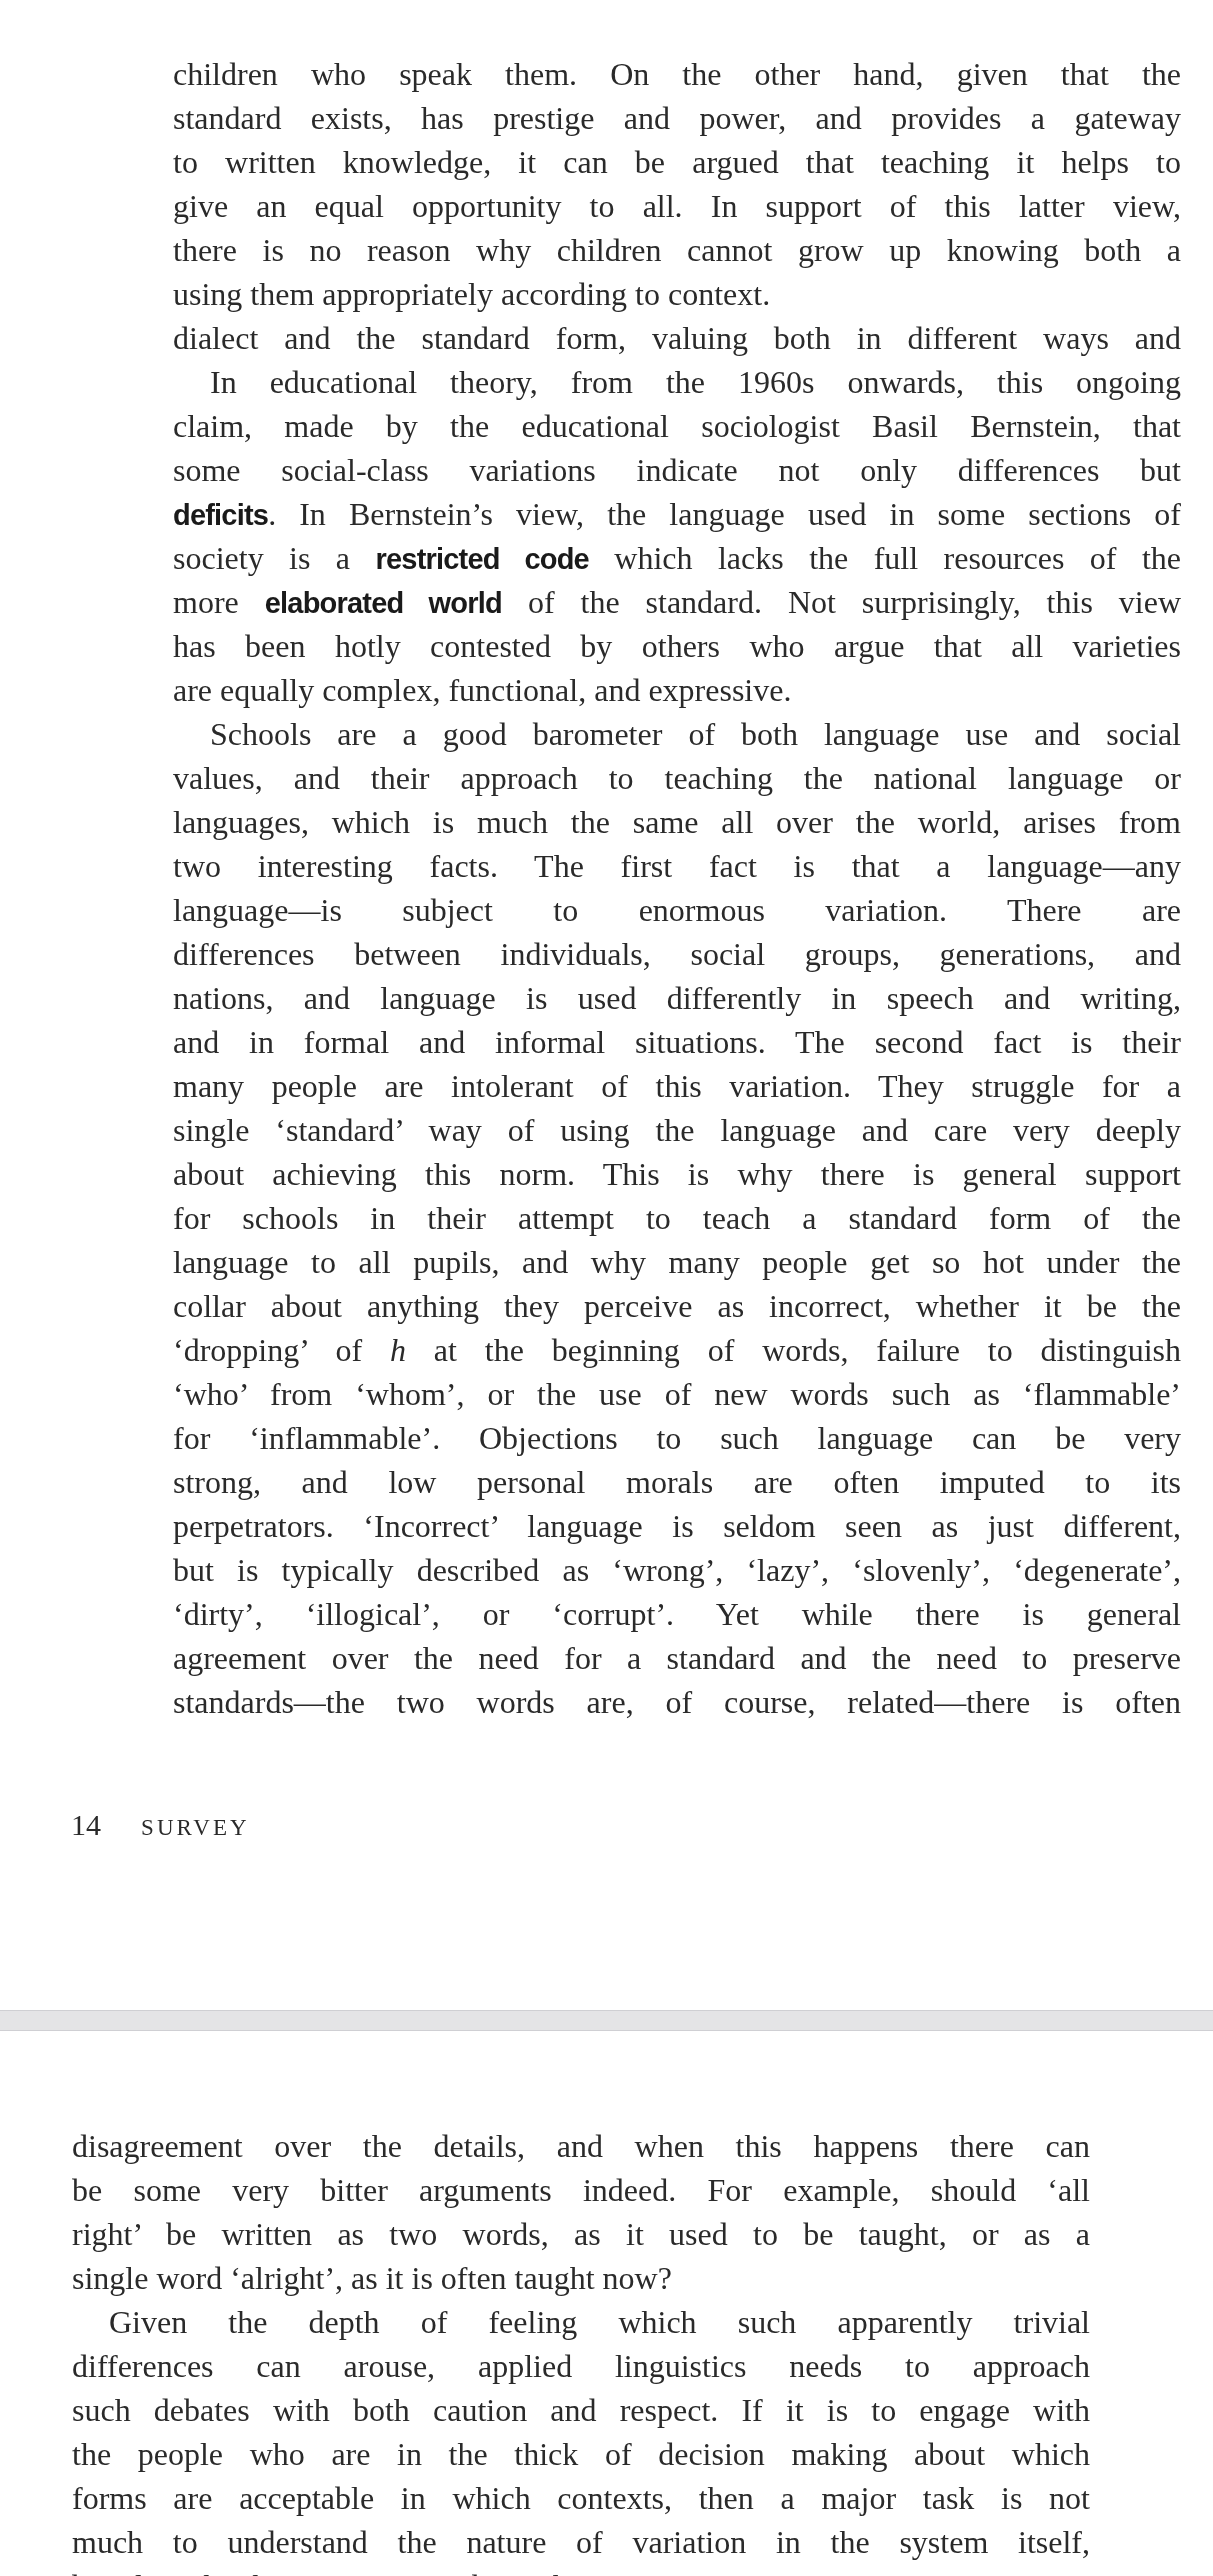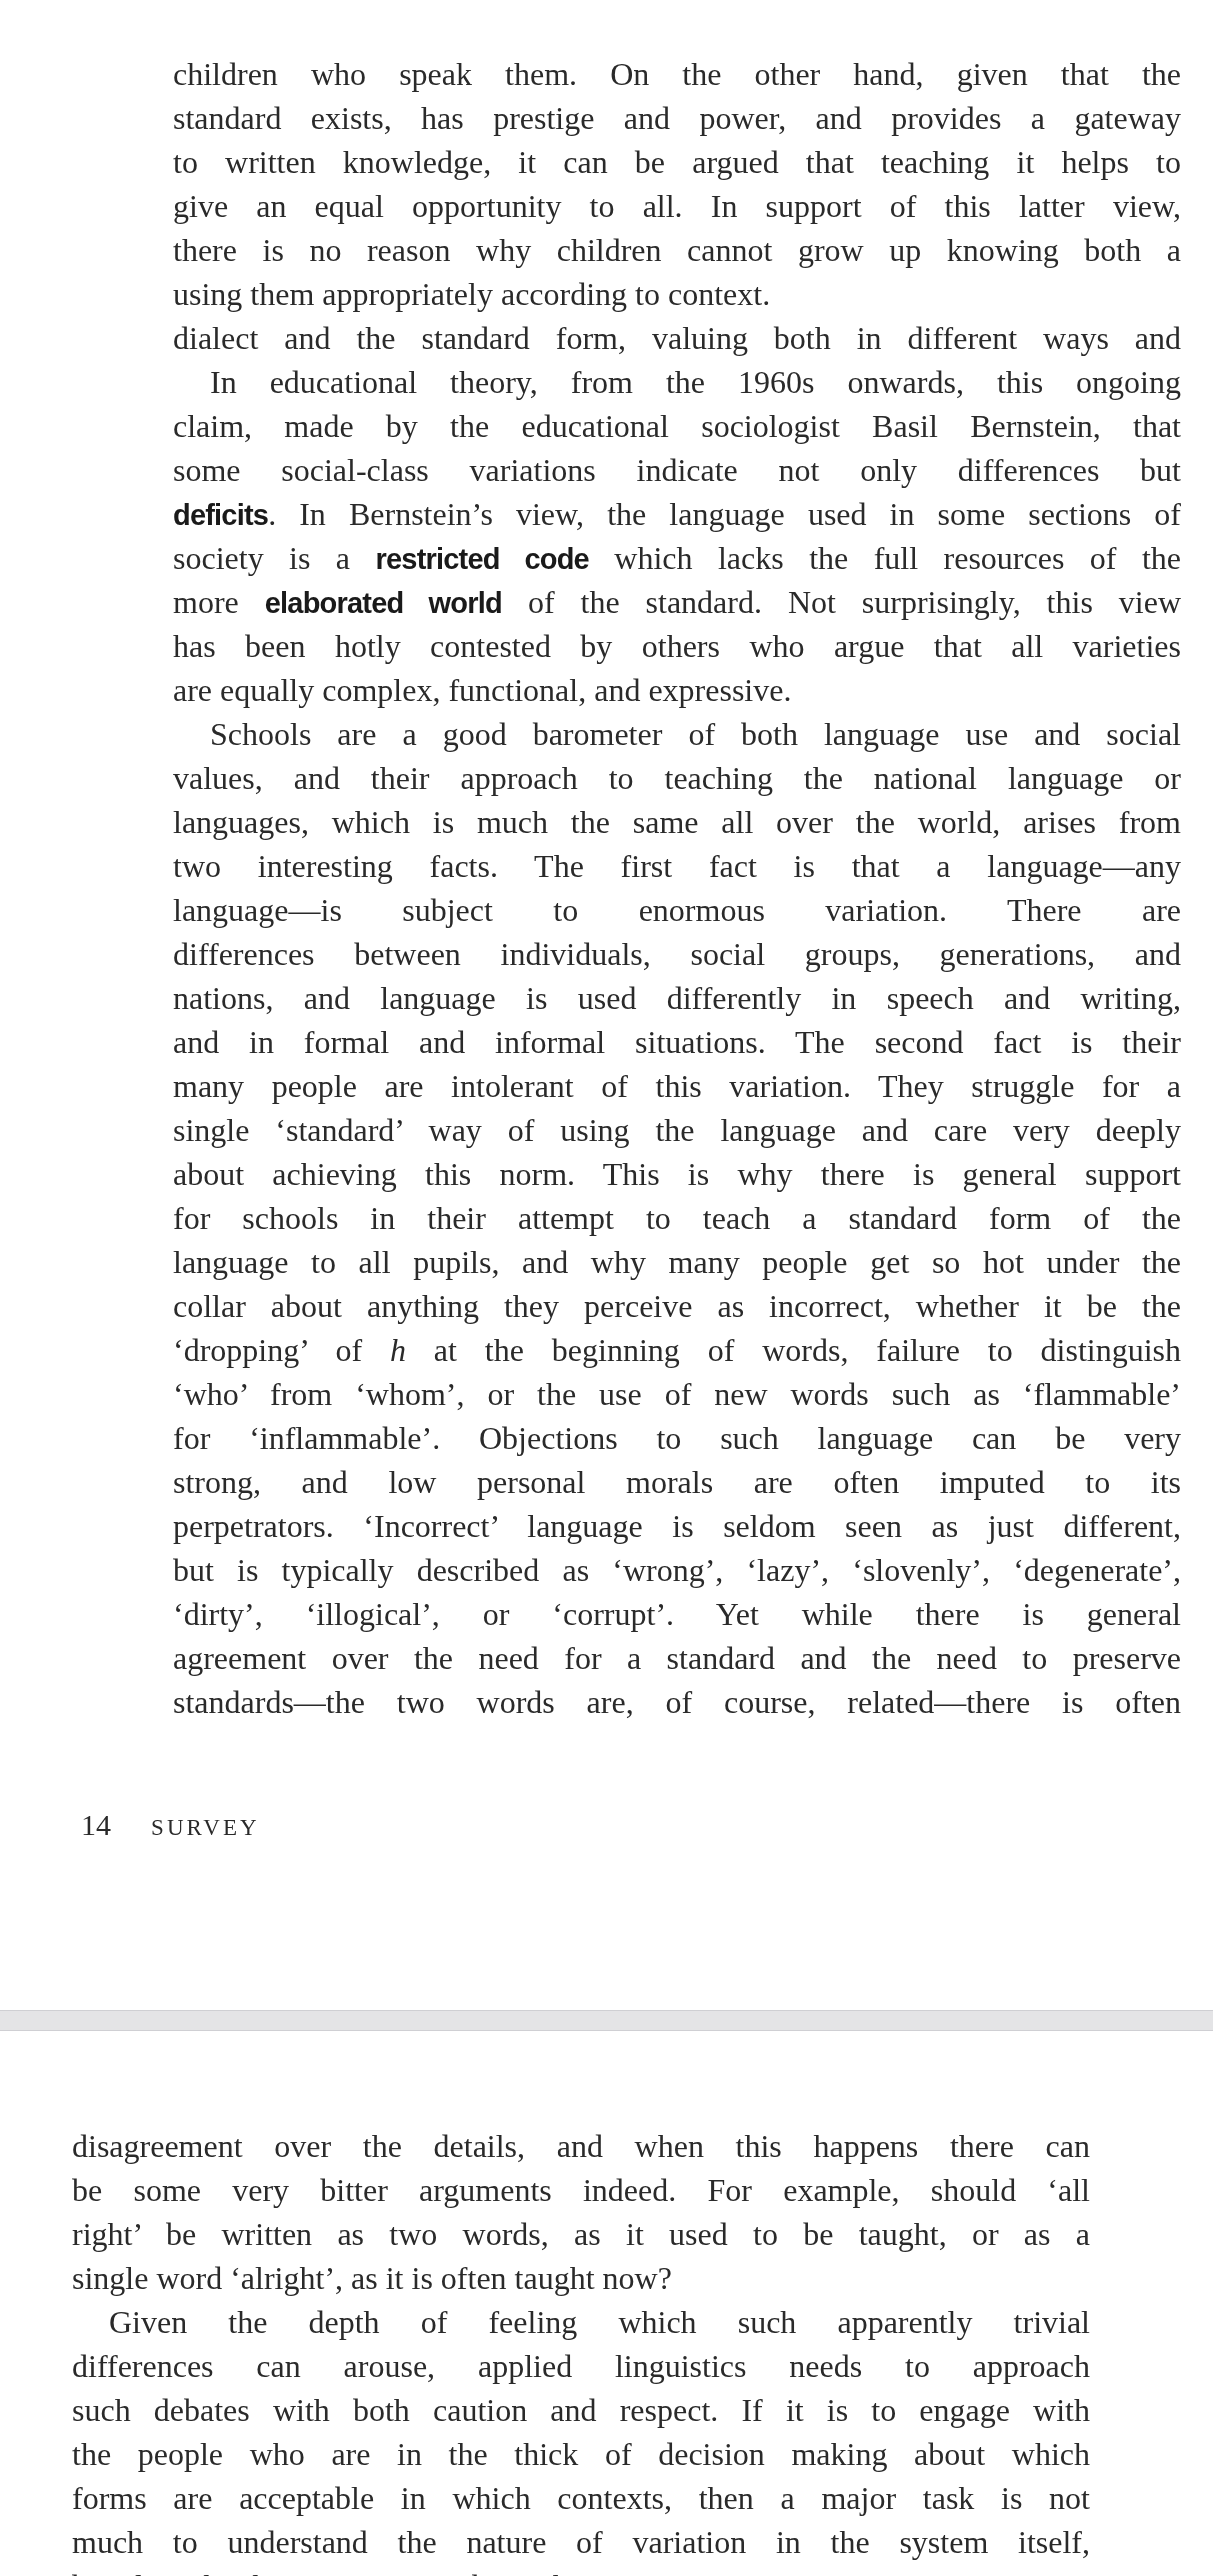--- a/index.html
+++ b/index.html
@@ -24,21 +24,21 @@
   }
   .bottom-block .line { height: 44px; line-height: 44px; }
   .line.last { text-align-last: left; }
   .line.indent { padding-left: 37px; }
   .seg-bold {
     font-family: "Liberation Sans", "DejaVu Sans", sans-serif;
     font-weight: bold; font-size: 29px; letter-spacing: -0.8px; color: #1a1a1a;
   }
   .seg-italic { font-style: italic; }
   .footer {
-    position: absolute; top: 1808px; left: 81px;
+    position: absolute; top: 1808px; left: 71px;
     font-family: "Liberation Serif", "DejaVu Serif", serif;
     color: #2a2a2a; white-space: nowrap;
   }
   .page-number { font-size: 30px; display: inline-block; width: 70px; }
   .running-head { font-size: 23px; letter-spacing: 3.1px; }
 </style>
 </head>
 <body>
 
 <div class="page page-top"></div>

